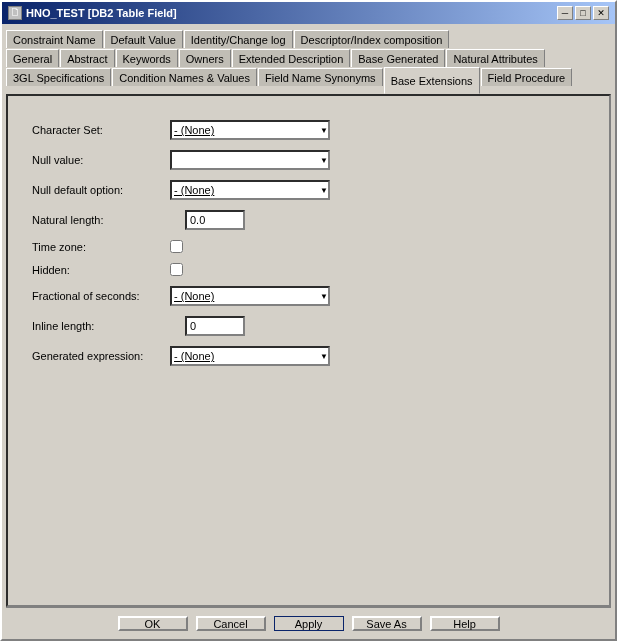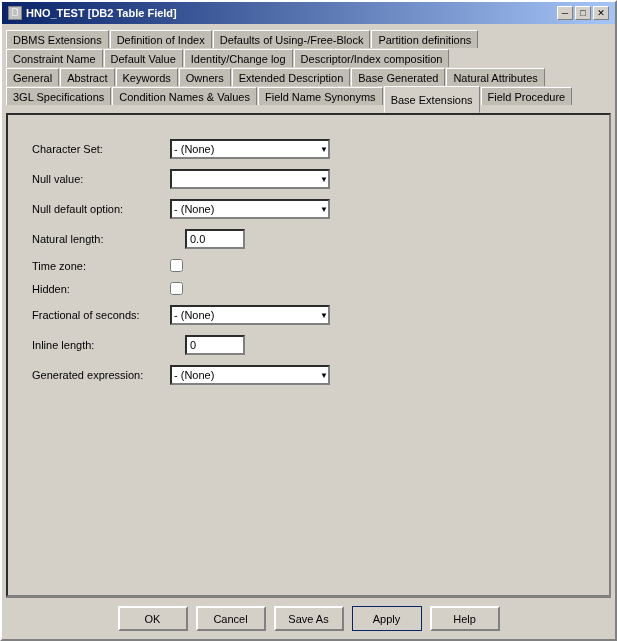--- a/index.html
+++ b/index.html
@@ -139,20 +139,21 @@
       font-size: 11px;
       border: 2px inset #808080;
       background: white;
       padding: 1px 2px;
       height: 20px;
       width: 160px;
       appearance: none;
       -webkit-appearance: none;
       position: relative;
       cursor: pointer;
+      text-decoration: underline;
     }
     .select-wrapper {
       position: relative;
       display: inline-flex;
       align-items: center;
     }
     .select-wrapper select {
       padding-right: 18px;
     }
     .select-arrow {
@@ -174,21 +175,21 @@
       padding: 8px;
       display: flex;
       align-items: center;
       justify-content: center;
       gap: 8px;
       flex-shrink: 0;
       background: #d4d0c8;
     }
     .btn {
       min-width: 70px;
-      height: 25px;
+      height: 15px;
       background: #d4d0c8;
       border: 2px solid;
       border-top-color: #ffffff;
       border-left-color: #ffffff;
       border-bottom-color: #808080;
       border-right-color: #808080;
       font-size: 11px;
       cursor: pointer;
       padding: 0 8px;
       display: flex;
@@ -217,34 +218,20 @@
     </div>
     <div class="title-buttons">
       <div class="title-btn">─</div>
       <div class="title-btn">□</div>
       <div class="title-btn">✕</div>
     </div>
   </div>
 
   <div class="tabs-container">
 
-    <div class="tab-row">
-      <div class="tab">
-          <span>DBMS Extensions</span>
-        </div>
-      <div class="tab">
-          <span>Definition of Index</span>
-        </div>
-      <div class="tab">
-          <span>Defaults of Using-/Free-Block</span>
-        </div>
-      <div class="tab">
-          <span>Partition definitions</span>
-        </div>
-    </div>
 
     <div class="tab-row">
       <div class="tab">
           <span>Constraint Name</span>
         </div>
       <div class="tab">
           <span>Default Value</span>
         </div>
       <div class="tab">
           <span>Identity/Change log</span>
@@ -369,17 +356,17 @@
       </div>
     </div>
 
   </div>
 
   <div class="divider-line"></div>
 
   <div class="bottom-bar">
     <button class="btn">OK</button>
     <button class="btn">Cancel</button>
+    <button class="btn apply">Apply</button>
     <button class="btn">Save As</button>
-    <button class="btn apply">Apply</button>
     <button class="btn">Help</button>
   </div>
 </div>
 
 </body></html>

